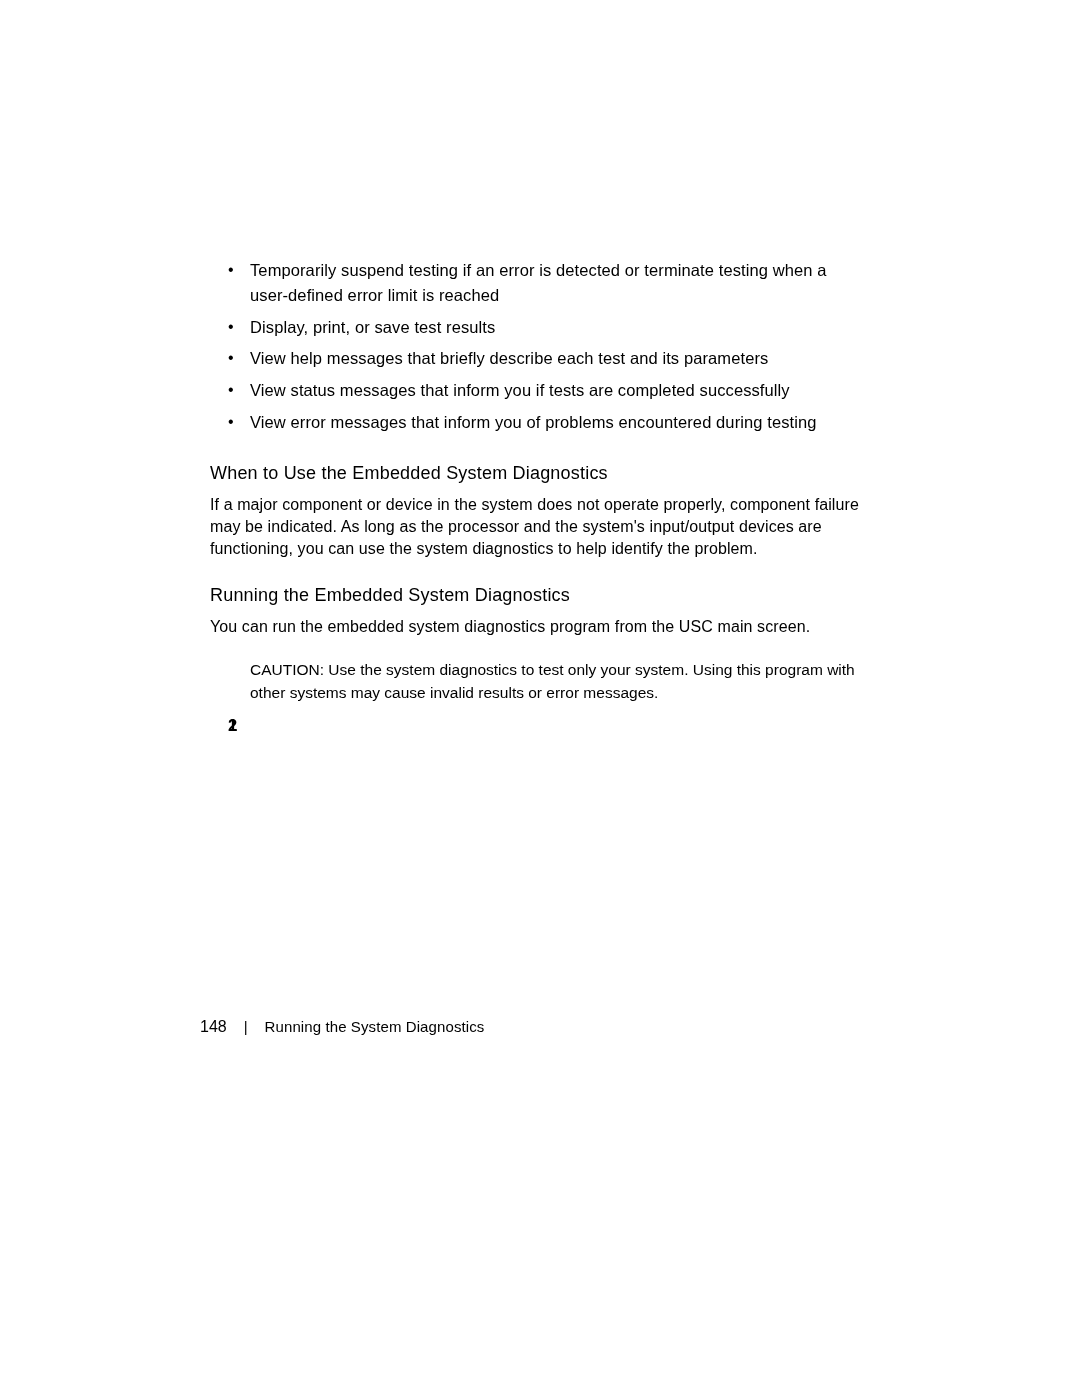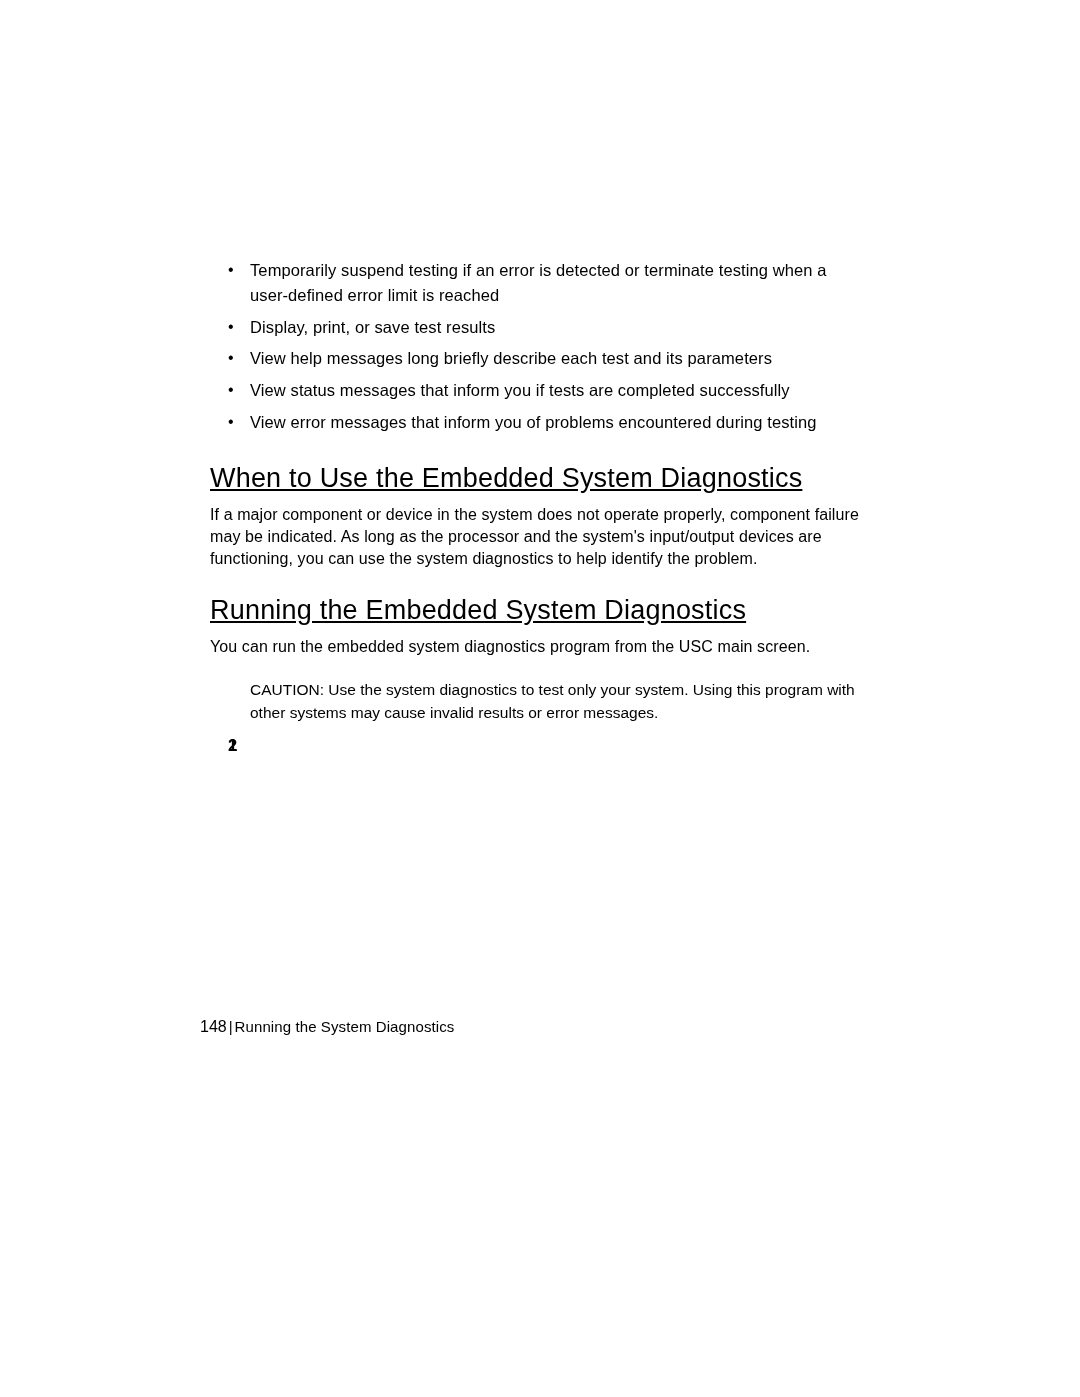--- a/index.html
+++ b/index.html
@@ -34,26 +34,25 @@
       letter-spacing: 0.1px;
     }
     .bullet-list li::before {
       content: "•";
       position: absolute;
       left: -22px;
       top: 0;
       font-size: 16px;
     }
     .section-heading {
-      font-size: 27px;
+      font-size: 18px;
       font-weight: normal;
       margin-top: 24px;
       margin-bottom: 10px;
       letter-spacing: 0.2px;
-      text-decoration: underline;
     }
     .body-para {
       font-size: 16px;
       line-height: 1.4;
       margin-bottom: 10px;
       letter-spacing: 0.1px;
     }
     .caution-block {
       margin-left: 40px;
       font-size: 15.5px;
@@ -82,21 +81,21 @@
       top: 0;
       font-weight: bold;
     }
     .footer {
       position: absolute;
       left: 200px;
       top: 1018px;
       font-size: 15px;
       display: flex;
       align-items: baseline;
-      gap: 2px;
+      gap: 17px;
     }
     .footer .page-num {
       font-size: 16px;
     }
     .footer .divider {
       color: #000;
       font-size: 15px;
     }
     .footer .footer-text {
       font-size: 15px;
@@ -104,21 +103,21 @@
     }
   </style>
 </head>
 <body>
 
 <div class="page-content">
 
   <ul class="bullet-list">
     <li>Temporarily suspend testing if an error is detected or terminate testing when a user-defined error limit is reached</li>
     <li>Display, print, or save test results</li>
-    <li>View help messages long briefly describe each test and its parameters</li>
+    <li>View help messages that briefly describe each test and its parameters</li>
     <li>View status messages that inform you if tests are completed successfully</li>
     <li>View error messages that inform you of problems encountered during testing</li>
   </ul>
 
   <h2 class="section-heading">When to Use the Embedded System Diagnostics</h2>
   <p class="body-para">If a major component or device in the system does not operate properly, component failure may be indicated. As long as the processor and the system's input/output devices are functioning, you can use the system diagnostics to help identify the problem.</p>
 
   <h2 class="section-heading">Running the Embedded System Diagnostics</h2>
   <p class="body-para">You can run the embedded system diagnostics program from the USC main screen.</p>
 

